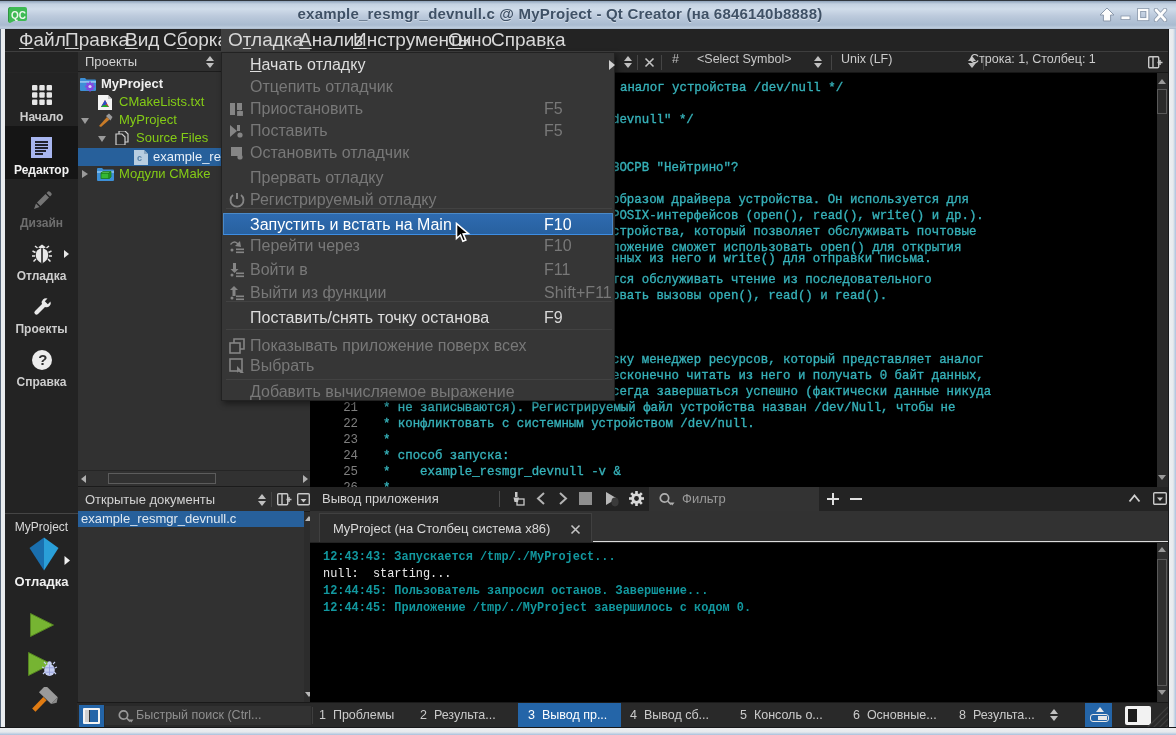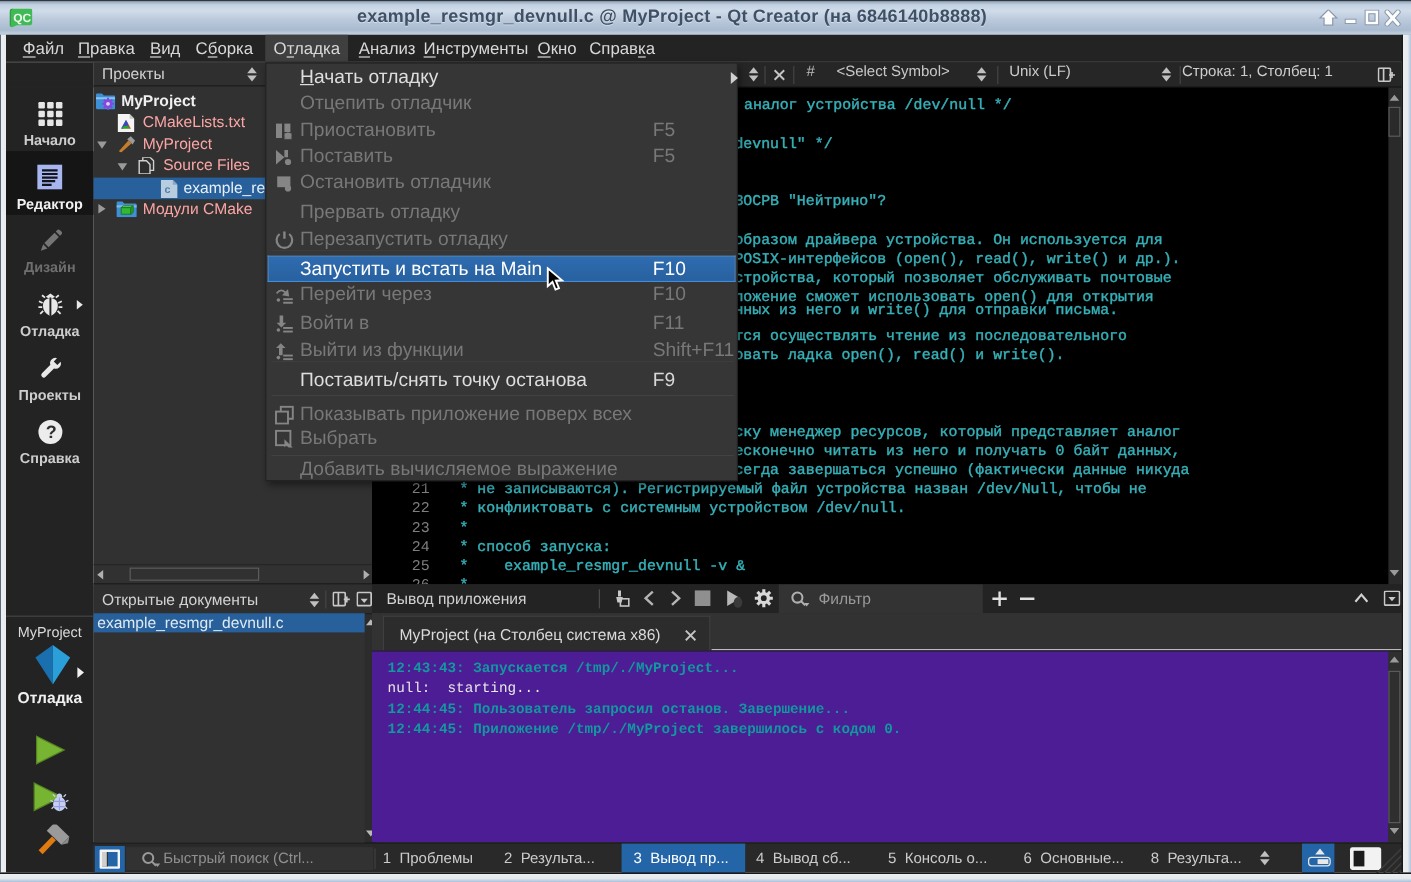--- a/index.html
+++ b/index.html
@@ -5,21 +5,21 @@
   * { margin:0; padding:0; box-sizing:border-box; }
   html,body { width:1176px; height:735px; overflow:hidden; }
   body { font-family:"Liberation Sans", sans-serif; position:relative; background:#e9ecf0; }
   .abs { position:absolute; }
   .titlebar { left:0; top:0; width:1176px; height:29px;
     background:linear-gradient(to bottom,#8fa3bb 0px,#c3d1e1 3px,#d0dcea 8px,#bccadc 15px,#a9bbd0 24px,#bfcede 27px,#8695ab 29px);
     border-top:1px solid #31373f; }
   .title-text { left:0; top:5px; width:1120px; text-align:center; font-size:15px; font-weight:bold;
     color:#3f5166; text-shadow:0 1px 0 rgba(255,255,255,0.45); letter-spacing:0.2px; }
   .menubar { left:5px; top:29px; width:1164px; height:23px; background:#232323; border-bottom:1px solid #3e3e3e; }
-  .menubar .mi { position:absolute; top:0; height:22px; line-height:22px; color:#d8d8d8; font-size:14px; padding:0 9px; }
+  .menubar .mi { position:absolute; top:0; height:22px; line-height:22px; color:#d8d8d8; font-size:19px; padding:0 9px; }
   .menubar .mi.sel { background:#3f3f3f; }
   .menubar u { text-decoration:underline; text-underline-offset:2px; }
 
   
   .modebar { left:5px; top:52px; width:73px; height:675px; background:#232323; }
   .leftcol { left:78px; top:52px; width:232px; height:650px; background:#313131; }
   .editorcol { left:310px; top:52px; width:858px; height:650px; background:#000; }
 
   .panelheader { background:#2f2f2f; border-bottom:1px solid #1c1c1c; color:#d2d2d2; font-size:13px; }
   .statusbar { left:77px; top:702px; width:1092px; height:25px; background:#292929; border-top:1px solid #191919; }
@@ -31,21 +31,21 @@
   .bottomborder { left:0; top:727px; width:1176px; height:8px;
     background:linear-gradient(to bottom,#17181a 0,#17181a 1px,#eceef0 1px,#e6e9ed 5px,#a8c0dc 8px); }
 
   .mitem { left:0; width:73px; height:53px; }
   .mitem.active { background:#151515; }
   .mitem .micon { position:absolute; left:26px; top:11px; }
   .mitem .mlabel { position:absolute; left:0; top:37px; width:73px; text-align:center;
     font-size:12px; font-weight:bold; color:#cdcdcd; }
 
   
-  .trow { position:absolute; left:0; width:232px; height:18px; line-height:18px; color:#fca5a5; font-size:13px; }
+  .trow { position:absolute; left:0; width:232px; height:18px; line-height:18px; color:#84cc16; font-size:13px; }
   .trow .tico { position:absolute; top:2px; }
   .exp { position:absolute; width:0; height:0; }
   .exp.down { border-left:4.5px solid transparent; border-right:4.5px solid transparent; border-top:6px solid #9a9a9a; top:7px; }
   .exp.right { border-top:4.5px solid transparent; border-bottom:4.5px solid transparent; border-left:6px solid #9a9a9a; top:5px; }
 
   
   .etb { position:absolute; left:0; top:0; width:858px; height:21px; background:#262626; border-bottom:1px solid #161616; color:#cccccc; font-size:12.5px; }
   .etb .sep { position:absolute; top:3px; width:1px; height:15px; background:#454545; }
   .updown { position:absolute; width:9px; height:12px; }
   .updown:before { content:""; position:absolute; left:0; top:0; border-left:4.5px solid transparent; border-right:4.5px solid transparent; border-bottom:5px solid #c0c0c0; }
@@ -333,39 +333,39 @@
         <path d="M1.5 1.5 L9.5 9.5 M9.5 1.5 L1.5 9.5" stroke="#c4c4c4" stroke-width="1.6"></path>
       </svg>
       <span class="sep" style="left:351px;"></span>
       <span style="position:absolute;left:362px;color:#bdbdbd;">#</span>
       <span style="position:absolute;left:387px;color:#c8c8c8;">&lt;Select Symbol&gt;</span>
       <span class="updown" style="left:504px;top:4px;"></span>
       <span class="sep" style="left:521px;"></span>
       <span style="position:absolute;left:531px;">Unix (LF)</span>
       <span class="updown" style="left:658px;top:4px;"></span>
       <span class="sep" style="left:673px;"></span>
-      <span style="position:absolute;left:675px;">Строка: 1, Столбец: 1</span>
+      <span style="position:absolute;left:660px;">Строка: 1, Столбец: 1</span>
       <svg style="position:absolute;left:838px;top:4px;" width="15" height="13" viewBox="0 0 15 13">
         <rect x="0.7" y="0.7" width="10" height="11" rx="1" fill="none" stroke="#c8c8c8" stroke-width="1.4"></rect>
         <line x1="5" y1="0.7" x2="5" y2="11.7" stroke="#c8c8c8" stroke-width="1.4"></line>
         <path d="M12 4 L12 9 M9.5 6.5 L14.5 6.5" stroke="#c8c8c8" stroke-width="1.4"></path>
       </svg>
     </div>
 
     <div class="abs" id="code" style="left:0;top:21px;width:847px;height:414px;overflow:hidden;background:#000;">
       <div class="codeline" style="top:6.5px;left:310px;">аналог устройства /dev/null */</div>
       <div class="codeline" style="top:38.5px;left:302px;">devnull" */</div>
       <div class="codeline" style="top:86.5px;left:302px;">ЗОСРВ "Нейтрино"?</div>
       <div class="codeline" style="top:118.5px;left:302px;">образом драйвера устройства. Он используется для</div>
       <div class="codeline" style="top:134.5px;left:302px;">POSIX-интерфейсов (open(), read(), write() и др.).</div>
       <div class="codeline" style="top:150.5px;left:302px;">стройства, который позволяет обслуживать почтовые</div>
       <div class="codeline" style="top:166.5px;left:302px;">ложение сможет использовать open() для открытия</div>
       <div class="codeline" style="top:178px;left:302px;">нных из него и write() для отправки письма.</div>
-      <div class="codeline" style="top:198.5px;left:302px;">тся осуществлять чтение из последовательного</div>
-      <div class="codeline" style="top:214.5px;left:302px;">овать ладка open(), read() и write().</div>
+      <div class="codeline" style="top:198.5px;left:302px;">тся обслуживать чтение из последовательного</div>
+      <div class="codeline" style="top:214.5px;left:302px;">овать вызовы open(), read() и read().</div>
       <div class="codeline" style="top:278.5px;left:302px;">ску менеджер ресурсов, который представляет аналог</div>
       <div class="codeline" style="top:294.5px;left:302px;">есконечно читать из него и получать 0 байт данных,</div>
       <div class="codeline" style="top:310.5px;left:302px;">сегда завершаться успешно (фактически данные никуда</div>
       <div class="lnum" style="top:326.5px;">21</div>
       <div class="codeline" style="top:326.5px;left:65.5px;"> * не записываются). Регистрируемый файл устройства назван /dev/Null, чтобы не</div>
       <div class="lnum" style="top:342.5px;">22</div>
       <div class="codeline" style="top:342.5px;left:65.5px;"> * конфликтовать с системным устройством /dev/null.</div>
       <div class="lnum" style="top:358.5px;">23</div>
       <div class="codeline" style="top:358.5px;left:65.5px;"> *</div>
       <div class="lnum" style="top:374.5px;">24</div>
@@ -440,21 +440,21 @@
       <div class="abs" style="left:0;top:24px;width:858px;height:31px;background:#323232;">
         <div class="abs" style="left:9px;top:2px;width:273px;height:29px;background:#2c2c2c;border:1px solid #404040;border-bottom:none;color:#dadada;font-size:13px;">
           <span style="position:absolute;left:13px;top:7px;">MyProject (на Столбец система x86)</span>
           <svg style="position:absolute;left:250px;top:10px;" width="11" height="11" viewBox="0 0 11 11">
             <path d="M1.5 1.5 L9.5 9.5 M9.5 1.5 L1.5 9.5" stroke="#c4c4c4" stroke-width="1.6"></path>
           </svg>
         </div>
       </div>
 
       <div class="abs" style="left:283px;top:54px;width:575px;height:1px;background:#dcdcdc;"></div>
-      <div class="abs" style="left:0;top:55px;width:847px;height:160px;background:#4c1d95;border-top:1px solid #222;">
+      <div class="abs" style="left:0;top:55px;width:847px;height:160px;background:#000000;border-top:1px solid #222;">
         <div class="oline ot" style="top:6px;">12:43:43: Запускается /tmp/./MyProject...</div>
         <div class="oline" style="top:23px;color:#e9e9e9;">null:  starting...</div>
         <div class="oline ot" style="top:40px;">12:44:45: Пользователь запросил останов. Завершение...</div>
         <div class="oline ot" style="top:57px;">12:44:45: Приложение /tmp/./MyProject завершилось с кодом 0.</div>
       </div>
 
       <div class="abs" style="left:847px;top:55px;width:11px;height:160px;background:#2f2f2f;border-top:1px solid #222;">
         <span class="exp" style="left:1px;top:4px;border-left:4.5px solid transparent;border-right:4.5px solid transparent;border-bottom:5px solid #9a9a9a;"></span>
         <div class="abs" style="left:0px;top:16px;width:10px;height:127px;border:1px solid #5a5a5a;"></div>
         <span class="exp" style="left:1px;top:147px;border-left:4.5px solid transparent;border-right:4.5px solid transparent;border-top:5px solid #9a9a9a;"></span>
@@ -550,21 +550,21 @@
     <div class="drow" style="top:114px;text-align:right;">
       <span class="lbl">Прервать отладку</span>
     </div>
     <div class="drow" style="top:136px;">
       <svg class="dico" viewBox="0 0 16 16" width="16" height="16">
         <g stroke="#858585" fill="none" stroke-width="1.8">
           <path d="M4 3 A6.5 6.5 0 1 0 12 3"></path>
           <line x1="8" y1="1" x2="8" y2="7" stroke-width="2"></line>
         </g>
       </svg>
-      <span class="lbl">Перезапустить отладку</span>
+      <span class="lbl">Регистрируемый отладку</span>
     </div>
     <div class="dsep" style="top:155px;"></div>
     <div class="drow hl" style="top:160px;">
       <span class="lbl" style="left:26px;">Запустить и встать на Main</span>
       <span class="sc" style="left:320px;">F10</span>
     </div>
     <div class="drow" style="top:182px;">
       <svg class="dico" viewBox="0 0 16 16" width="16" height="16">
         <g fill="#858585">
           <path d="M1 6 Q5 1 9 5 L11 3 L12 9 L6 8 L8 6 Q5 3 2 7 Z"></path>

